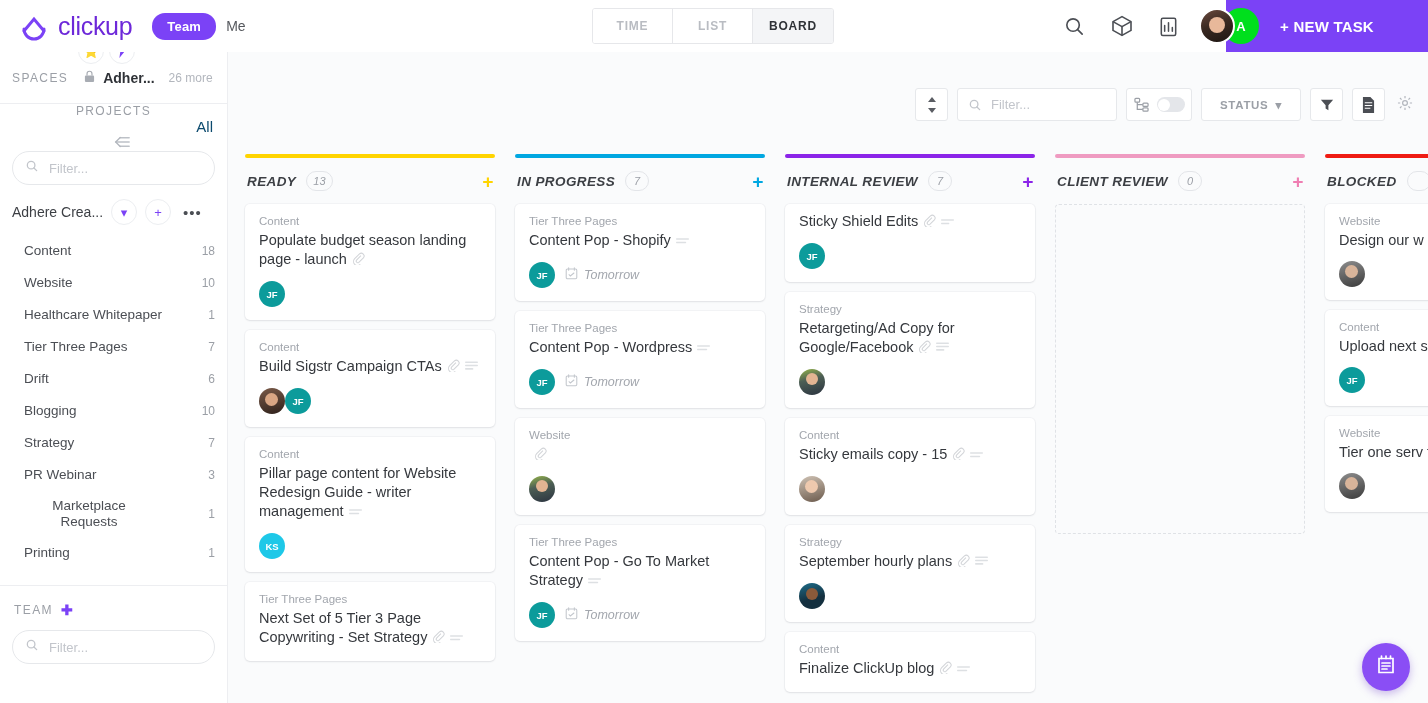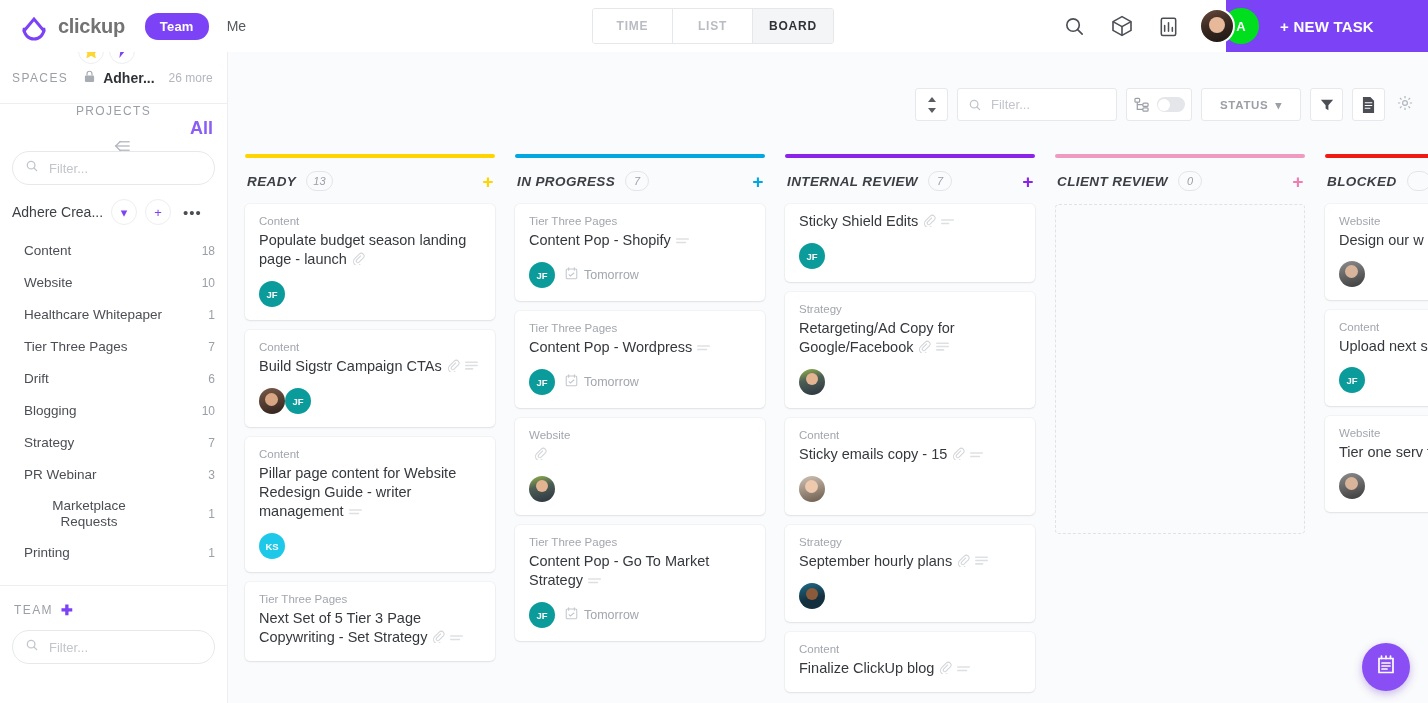--- a/index.html
+++ b/index.html
@@ -12,26 +12,26 @@
   }
   #app { position: relative; width: 1428px; height: 703px; overflow: hidden; }
 
   
   .topbar {
     position: absolute; top: 0; left: 0; width: 1428px; height: 52px;
     background: #fff; display: flex; align-items: center; z-index: 40;
   }
   .logo-wrap { display: flex; align-items: center; gap: 8px; padding-left: 18px; }
   .logo-mark { width: 32px; height: 32px; }
-  .logo-text { font-size: 20px; font-weight: bold; color: #737373; letter-spacing: -0.3px; }
+  .logo-text { font-size: 25px; font-weight: normal; color: #6d28d9; letter-spacing: -0.3px; }
   .team-pill {
     margin-left: 20px; background: #7b42f6; color: #fff; font-size: 13px; font-weight: bold;
     border-radius: 13px; padding: 6px 15px; letter-spacing: .2px;
   }
-  .me-link { margin-left: 18px; font-size: 14px; color: #55585d; font-weight: 500; }
+  .me-link { margin-left: 10px; font-size: 14px; color: #55585d; font-weight: 500; }
 
   .view-tabs {
     position: absolute; left: 592px; top: 8px;
     display: flex; border: 1px solid #e6e7ea; border-radius: 3px; overflow: hidden; height: 36px;
   }
   .view-tab {
     width: 80px; display: flex; align-items: center; justify-content: center;
     font-size: 12px; font-weight: bold; letter-spacing: .8px; color: #b9bcc2;
     border-right: 1px solid #e6e7ea; background: #fff;
   }
@@ -76,21 +76,21 @@
     display: flex; align-items: center; height: 52px; padding: 0 12px; gap: 8px;
     border-bottom: 1px solid #edeef1;
   }
   .spaces-label { font-size: 12px; letter-spacing: 1.4px; color: #9b9fa6; font-weight: 500; }
   .lock-ic { font-size: 11px; color: #a8acb3; margin-left: 8px; }
   .space-name { font-size: 14px; font-weight: bold; color: #2f3237; }
   .space-more { font-size: 12px; color: #b2b6bd; margin-left: 6px; }
 
   .projects-row { display: flex; align-items: center; height: 45px; padding: 0 14px; flex-direction: column; }
   .projects-label { font-size: 12px; letter-spacing: 1.4px; color: #9b9fa6; font-weight: 500; }
-  .projects-all { margin-left: auto; font-size: 18px; color: #8b5cf6; font-weight: 700; }
+  .projects-all { margin-left: auto; font-size: 15px; color: #0c4a6e; font-weight: 400; }
   .collapse-ic { margin-left: 16px; color: #b2b6bd; }
 
   .filter-box {
     margin: 2px 12px 0; height: 34px; border: 1px solid #e6e8eb; border-radius: 17px;
     display: flex; align-items: center; padding: 0 12px; gap: 10px;
   }
   .filter-box .ph { font-size: 13px; color: #c2c5cb; }
 
   .proj-head { display: flex; align-items: center; padding: 14px 12px 8px; gap: 8px; }
   .proj-head .nm { font-size: 14px; color: #3c3f44; }
@@ -162,21 +162,21 @@
   .face-a { background: linear-gradient(165deg,#7a5a48,#2e211b); }
   .face-a::after{content:"";position:absolute;left:6px;top:5px;width:13px;height:13px;border-radius:50%;background:#d9a684;}
   .face-b { background: linear-gradient(165deg,#96b54a 0%,#4d5f55 40%,#2b3340 100%); }
   .face-b::after{content:"";position:absolute;left:7px;top:4px;width:12px;height:12px;border-radius:50%;background:#e2b492;}
   .face-c { background: linear-gradient(165deg,#cfc2b4,#6b5a4c); }
   .face-c::after{content:"";position:absolute;left:6px;top:4px;width:13px;height:13px;border-radius:50%;background:#eec9ae;}
   .face-d { background: linear-gradient(165deg,#1e6d8a 0%,#14303f 60%); }
   .face-d::after{content:"";position:absolute;left:7px;top:5px;width:12px;height:12px;border-radius:50%;background:#8a5a3a;}
   .face-e { background: linear-gradient(165deg,#8d8d8d,#3b3b3b); }
   .face-e::after{content:"";position:absolute;left:6px;top:4px;width:13px;height:13px;border-radius:50%;background:#d8b49a;}
-  .due { display: flex; align-items: center; gap: 6px; font-size: 12.5px; color: #a2a6ad; }
+  .due { display: flex; align-items: center; gap: 6px; font-size: 12.5px; color: #a2a6ad; font-style: italic; }
 
   .dropzone { height: 330px; border: 1px dashed #dfe2e6; border-radius: 4px; }
 
   .fab {
     position: absolute; right: 18px; bottom: 12px; width: 48px; height: 48px; border-radius: 50%;
     background: #8a4ef5; display: flex; align-items: center; justify-content: center;
     box-shadow: 0 3px 9px rgba(110,60,200,.35); z-index: 50;
   }
 </style>
 </head>

